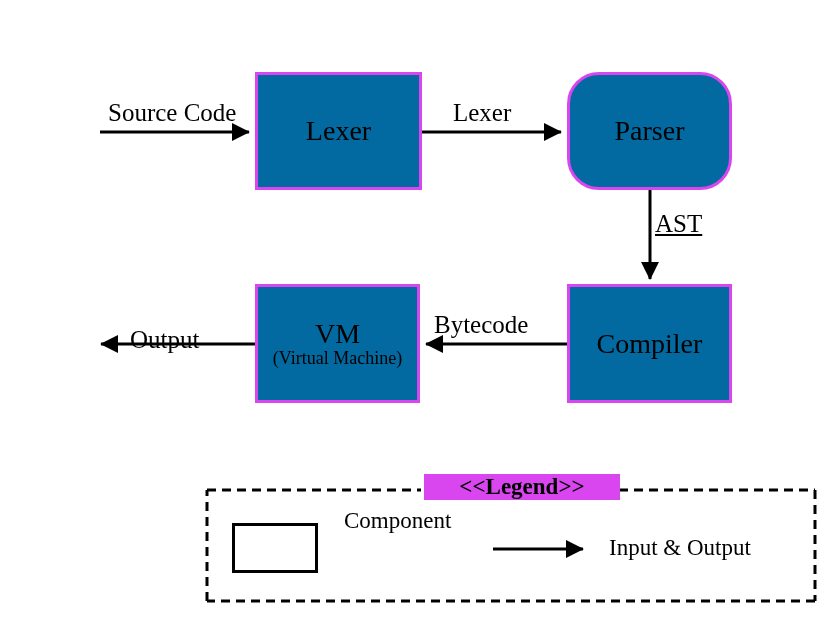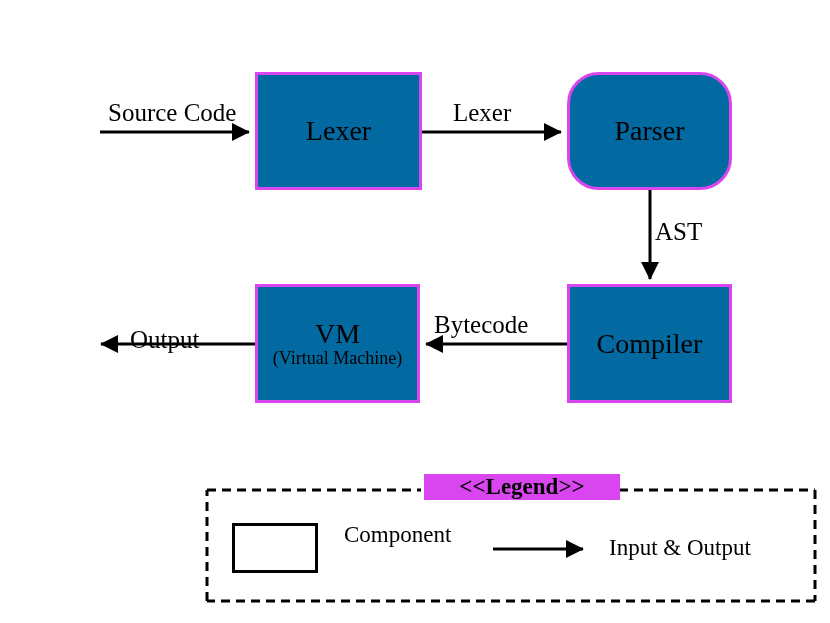--- a/index.html
+++ b/index.html
@@ -132,27 +132,27 @@
   </div>
 
   <div class="node" style="left:567px; top:284px; width:165px; height:119px;">
     <div class="node-title">Compiler</div>
   </div>
 
   <div class="edge-label" style="left:108px; top:99px;">Source Code</div>
 
   <div class="edge-label" style="left:453px; top:99px;">Lexer</div>
 
-  <div class="edge-label" style="left:655px; top:218px;">AST</div>
+  <div class="edge-label" style="left:655px; top:210px;text-decoration:underline;">AST</div>
 
   <div class="edge-label" style="left:434px; top:311px;">Bytecode</div>
 
   <div class="edge-label" style="left:130px; top:326px;">Output</div>
 
   <div class="legend-title" style="left:424px; top:474px; width:176px;">&lt;&lt;Legend&gt;&gt;</div>
 
   <div class="legend-swatch" style="left:232px; top:523px; width:86px; height:50px;"></div>
 
-  <div class="legend-text" style="left:344px; top:522px;">Component</div>
+  <div class="legend-text" style="left:344px; top:508px;">Component</div>
 
   <div class="legend-text" style="left:609px; top:535px;">Input &amp; Output</div>
 
 </div>
 
 </body></html>

